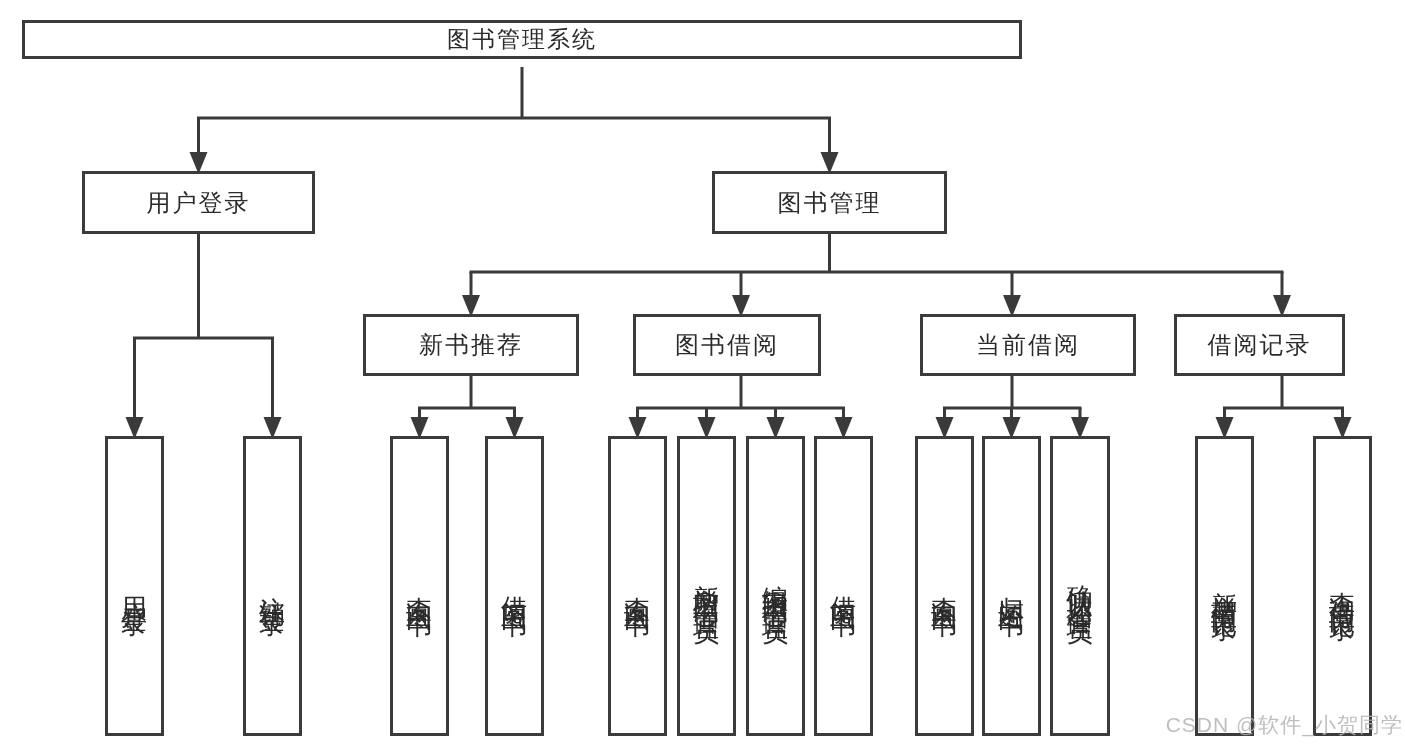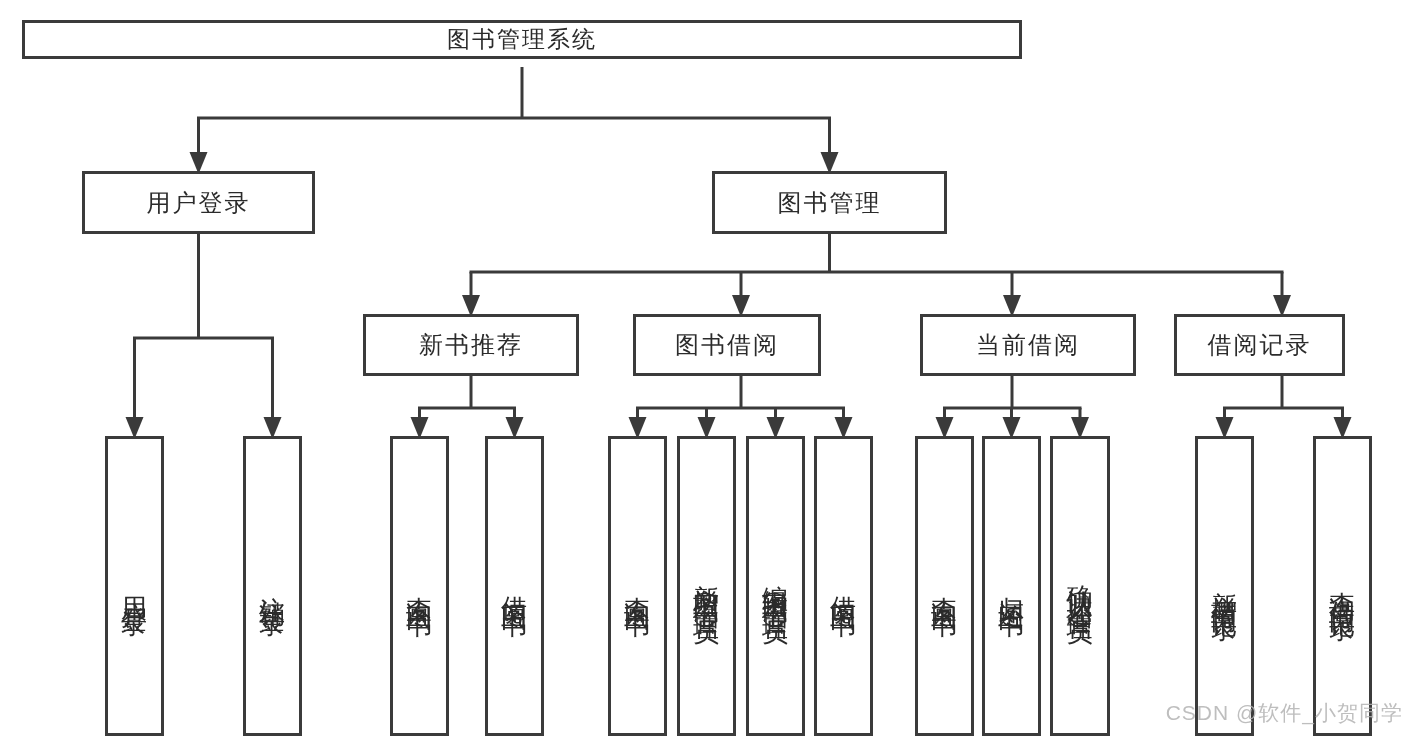--- a/index.html
+++ b/index.html
@@ -28,21 +28,21 @@
   .node.root .label{font-size:23px;}
   .node.v .label{
     writing-mode:vertical-rl;
     text-orientation:mixed;
     font-size:26px;
     letter-spacing:5px;
     line-height:1;
   }
   .watermark{
     position:absolute;
-    right:2px;bottom:20px;
+    right:2px;bottom:8px;
     font-size:21px;
     letter-spacing:1px;
     color:var(--wm,#b3b3b3);
     opacity:0.85;
     white-space:nowrap;
     z-index:5;
   }
 </style>
 </head>
 <body>

